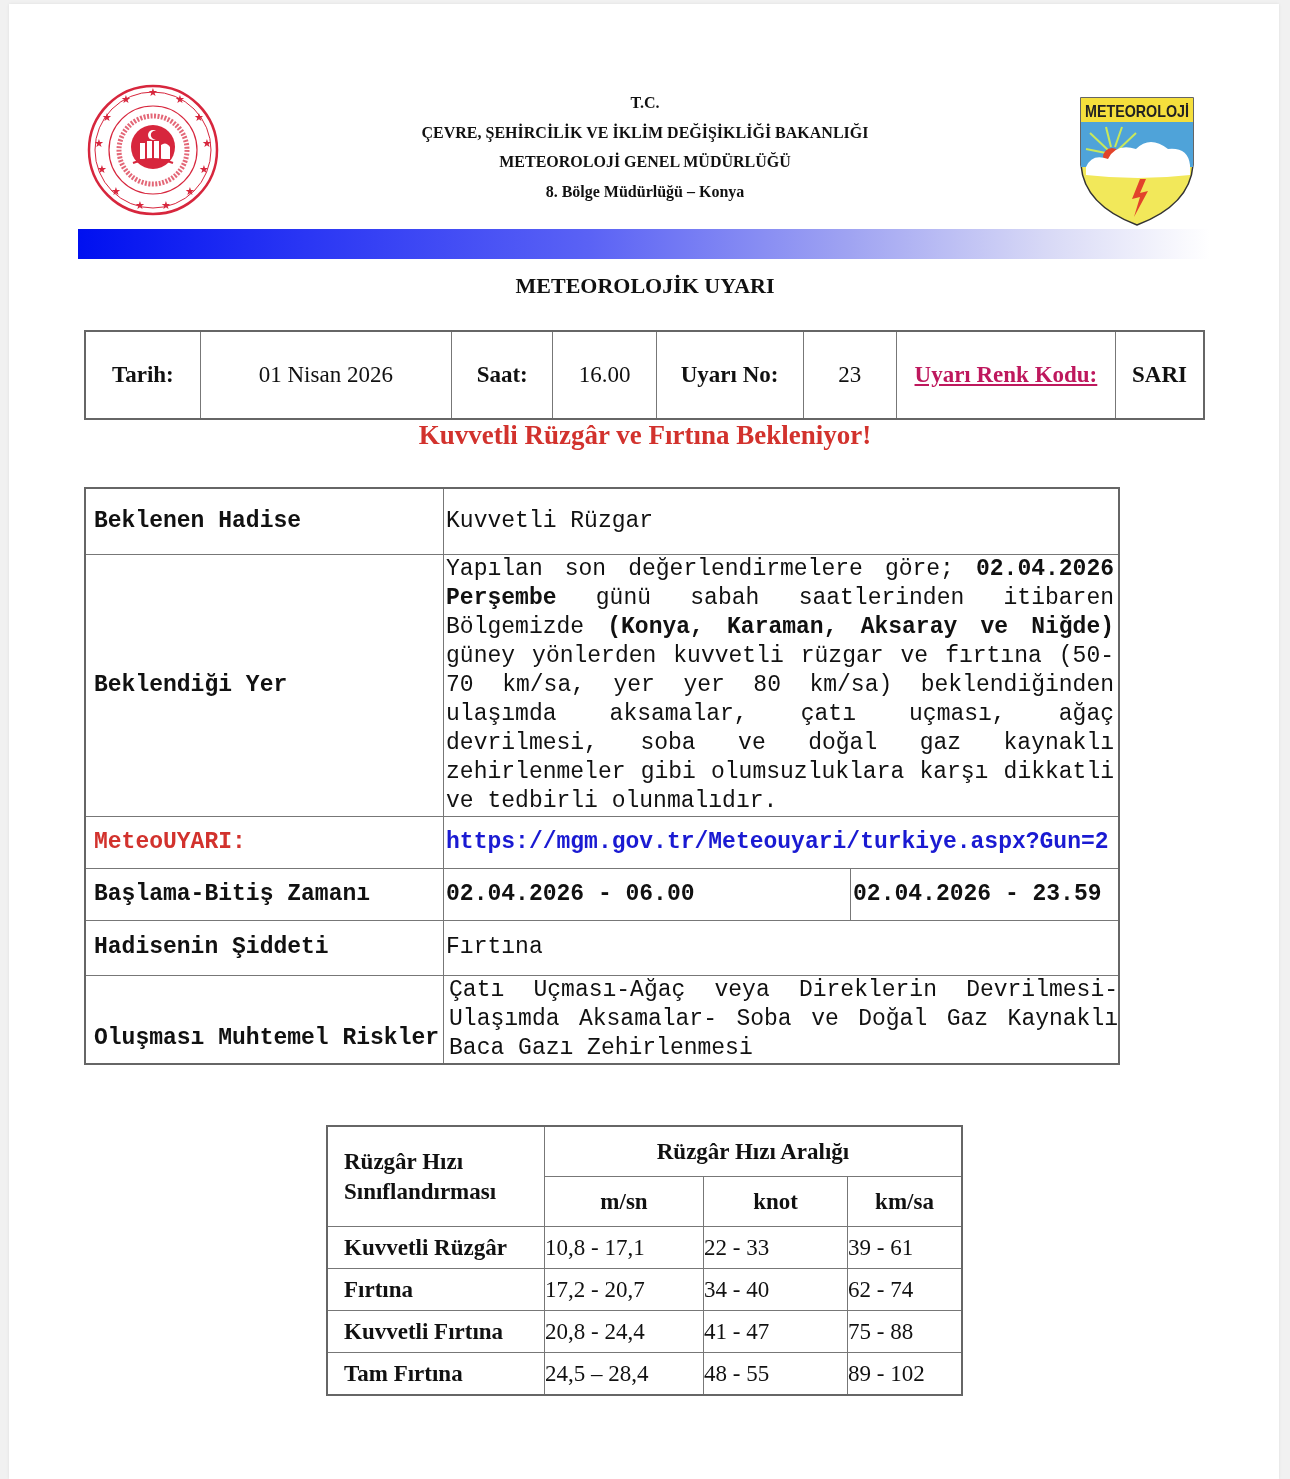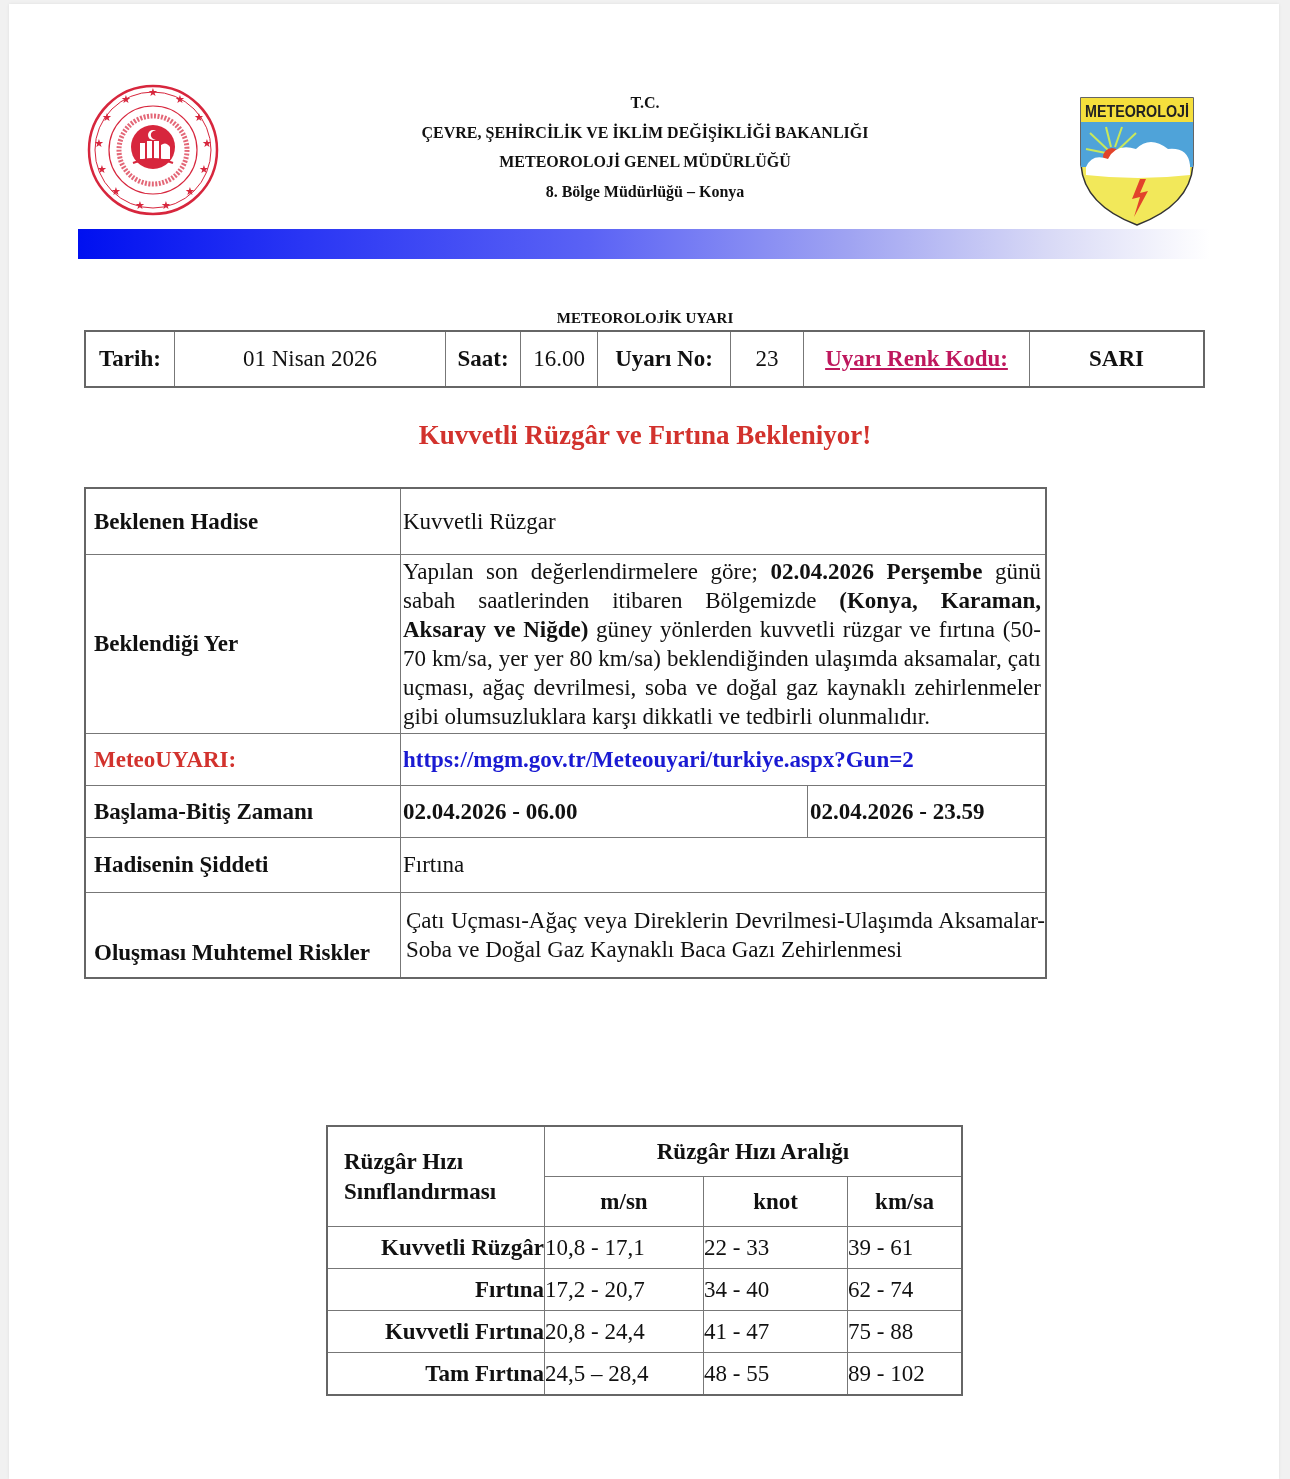--- a/index.html
+++ b/index.html
@@ -24,55 +24,55 @@
     position: absolute; left: 260px; width: 770px; top: 88px;
     text-align: center; font-weight: bold; font-size: 16px; line-height: 29.5px;
   }
   .header-text div { white-space: nowrap; }
   .bar {
     position: absolute; left: 78px; top: 229px; width: 1132px; height: 30px;
     background: linear-gradient(to right, #0010f0 0%, #2a36f4 20%, #5a62f5 45%, #9fa3f2 68%, #d9daf6 86%, #ffffff 100%);
   }
   .doc-title {
     position: absolute; left: 0; width: 1290px; top: 273px; text-align: center;
-    font-weight: bold; font-size: 15px; margin-top: 37px;
+    font-weight: bold; font-size: 22px;
   }
   
   table { border-collapse: collapse; }
   .info {
     position: absolute; left: 84px; top: 330px; width: 1121px; height: 58px;
     border: 2px solid #666;
     font-size: 23px;
   }
-  .info td { border: 1px solid #777; text-align: center; padding: 0; height: 54px; }
+  .info td { border: 1px solid #777; text-align: center; padding: 16px; height: 54px; }
   .info td.lbl { font-weight: bold; }
   .info a { color: #be185d; font-weight: bold; text-decoration: underline; }
   .headline {
     position: absolute; left: 0; width: 1290px; top: 420px; text-align: center;
     color: #d2322d; font-weight: bold; font-size: 27px;
   }
   
   .main {
-    position: absolute; left: 84px; top: 487px; width: 963px;
-    border: 2px solid #666; font-size: 23px;
+    position: absolute; left: 84px; top: 487px; width: 1036px;
+    border: 2px solid #666; font-size: 23px; font-family: Liberation Mono, monospace;
   }
   .main td { border: 1px solid #777; vertical-align: middle; padding: 0 4px 0 8px; line-height: 29px; }
   .main td.k { font-weight: bold; width: 302px; padding-left: 8px; white-space: nowrap; }
   .main td.v { padding-left: 2px; padding-right: 4px; }
   .main .just { text-align: justify; text-align-last: left; }
   .main .red { color: #d2322d; }
   .main .blue-link { color: #1a1ad2; font-weight: bold; text-decoration: none; }
   .main .bold { font-weight: bold; }
   
   .wind {
     position: absolute; left: 326px; top: 1125px; width: 637px;
     border: 2px solid #666; font-size: 23px;
   }
   .wind td { border: 1px solid #777; height: 41px; padding: 0; }
-  .wind td.cls { text-align: right; font-weight: bold; padding-left: 16px; }
+  .wind td.cls { text-align: left; font-weight: bold; padding-left: 16px; }
   .wind th { border: 1px solid #777; font-weight: bold; height: 41px; padding: 4px; }
   .wind .corner { text-align: left; padding-left: 16px; line-height: 30px; vertical-align: middle; }
 </style>
 </head>
 <body>
 
 <div class="page"></div>
 
 <svg class="seal" viewBox="0 0 134 134">
   <circle cx="67" cy="67" r="64" fill="none" stroke="#d7263d" stroke-width="2.5"></circle>

